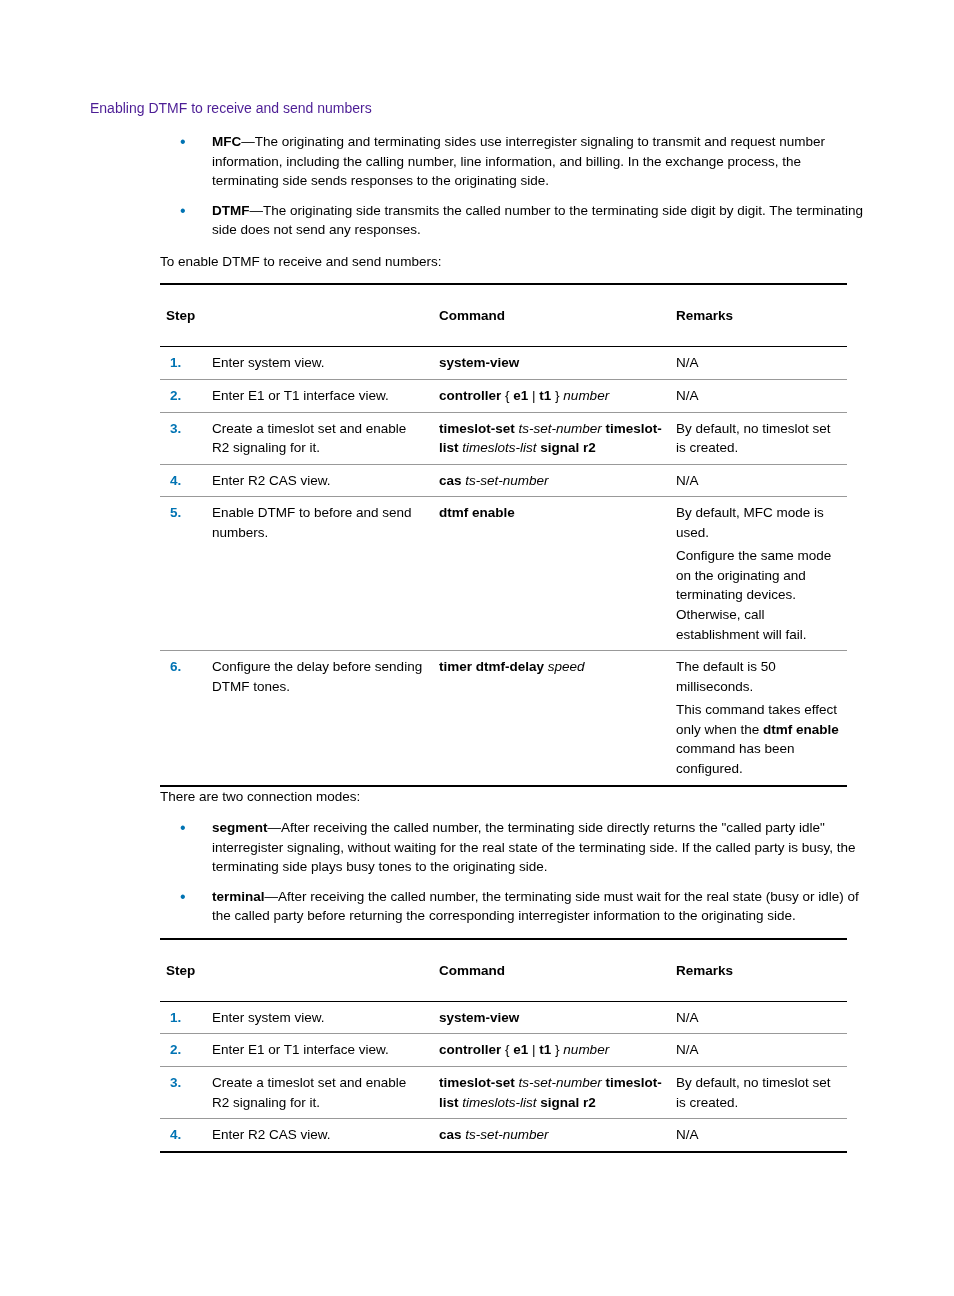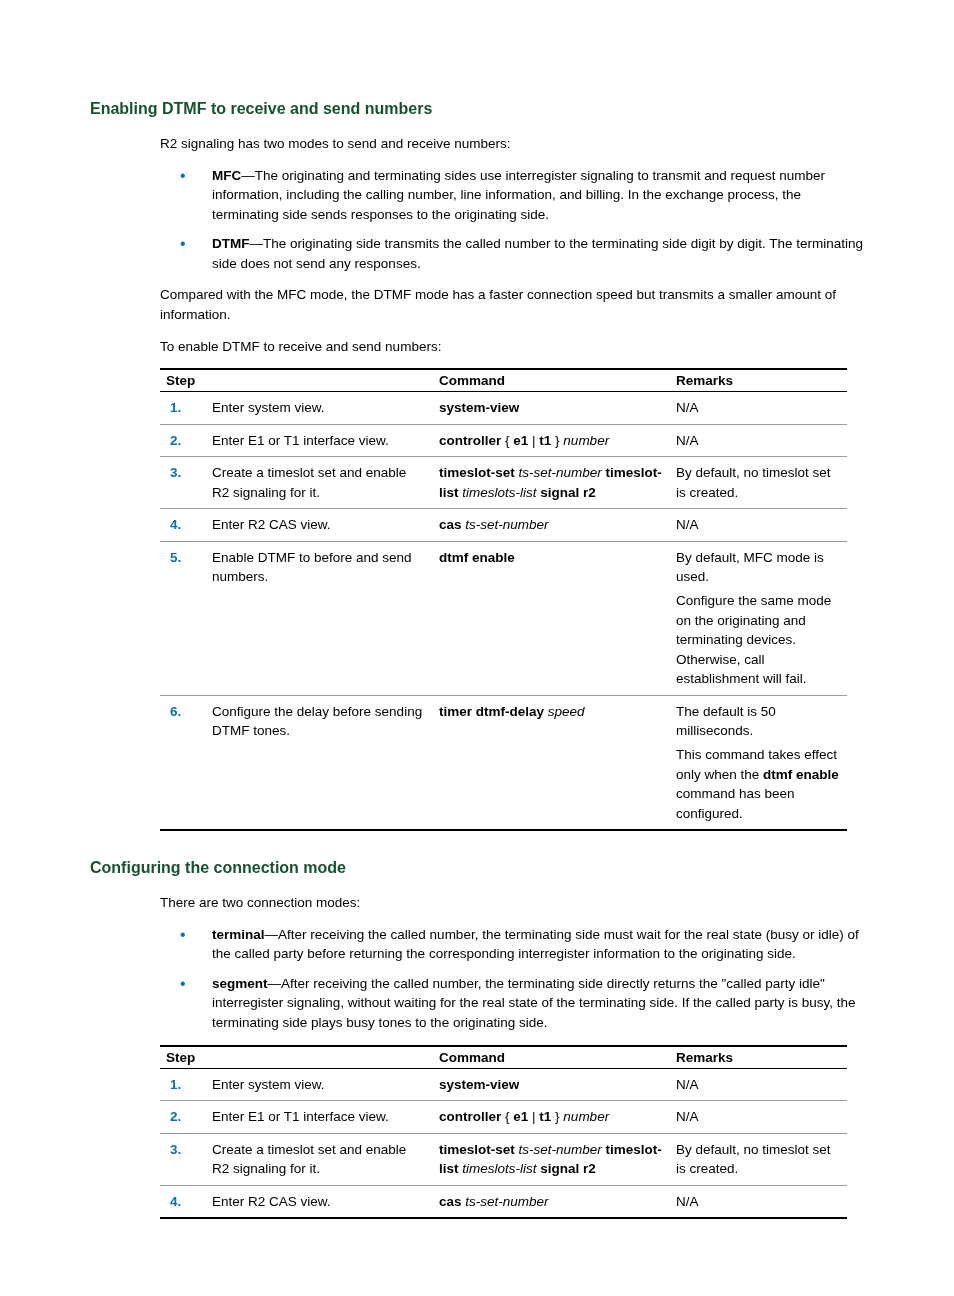--- a/index.html
+++ b/index.html
@@ -7,23 +7,23 @@
       margin: 0;
       padding: 0;
       background: #fff;
       color: #000;
       width: 954px;
     }
     .page {
       padding: 100px 90px 60px 90px;
     }
     h2 {
-      color: #14532d;
-      font-size: 16px;
-      font-weight: bold;
+      color: #4c1d95;
+      font-size: 14px;
+      font-weight: normal;
       margin: 0 0 16px 0;
     }
     h2.section2 {
       margin-top: 28px;
     }
     p {
       font-size: 13.5px;
       line-height: 1.45;
       margin: 0 0 12px 0;
     }
@@ -65,21 +65,21 @@
       border-bottom: 1.5px solid #000;
     }
     table tbody tr {
       border-bottom: 1px solid #999;
     }
     table tbody tr:last-child {
       border-bottom: 2px solid #000;
     }
     th {
       text-align: left;
-      padding: 3px 6px;
+      padding: 23px 6px;
       font-weight: bold;
     }
     td {
       padding: 6px 6px;
       vertical-align: top;
       line-height: 1.45;
     }
     .step-num {
       color: #0073b3;
       font-weight: bold;
@@ -92,26 +92,24 @@
     .italic { font-style: italic; }
     .rem-block { margin-bottom: 4px; }
     .rem-block:last-child { margin-bottom: 0; }
   </style>
 </head>
 <body>
 
 <div class="page">
 
   <h2>Enabling DTMF to receive and send numbers</h2>
-  <p class="indent">R2 signaling has two modes to send and receive numbers:</p>
   <ul>
     <li><span class="bold">MFC</span><span>—The originating and terminating sides use interregister signaling to transmit and request number information, including the calling number, line information, and billing. In the exchange process, the terminating side sends responses to the originating side.</span></li>
     <li><span class="bold">DTMF</span><span>—The originating side transmits the called number to the terminating side digit by digit. The terminating side does not send any responses.</span></li>
   </ul>
-  <p class="indent">Compared with the MFC mode, the DTMF mode has a faster connection speed but transmits a smaller amount of information.</p>
   <p class="indent">To enable DTMF to receive and send numbers:</p>
 
   <table>
     <thead>
       <tr>
         <th colspan="2">Step</th>
         <th>Command</th>
         <th>Remarks</th>
       </tr>
     </thead>
@@ -154,25 +152,24 @@
         <td class="col-step">Configure the delay before sending DTMF tones.</td>
         <td class="col-cmd"><span class="bold">timer dtmf-delay</span><span> </span><span class="italic">speed</span></td>
         <td class="col-rem">
           <div class="rem-block">The default is 50 milliseconds.</div>
           <div class="rem-block"><span>This command takes effect only when the </span><span class="bold">dtmf enable</span><span> command has been configured.</span></div>
         </td>
       </tr>
     </tbody>
   </table>
 
-  <h2 class="section2">Configuring the connection mode</h2>
   <p class="indent">There are two connection modes:</p>
   <ul>
+    <li><span class="bold">segment</span><span>—After receiving the called number, the terminating side directly returns the "called party idle" interregister signaling, without waiting for the real state of the terminating side. If the called party is busy, the terminating side plays busy tones to the originating side.</span></li>
     <li><span class="bold">terminal</span><span>—After receiving the called number, the terminating side must wait for the real state (busy or idle) of the called party before returning the corresponding interregister information to the originating side.</span></li>
-    <li><span class="bold">segment</span><span>—After receiving the called number, the terminating side directly returns the "called party idle" interregister signaling, without waiting for the real state of the terminating side. If the called party is busy, the terminating side plays busy tones to the originating side.</span></li>
   </ul>
 
   <table>
     <thead>
       <tr>
         <th colspan="2">Step</th>
         <th>Command</th>
         <th>Remarks</th>
       </tr>
     </thead>

